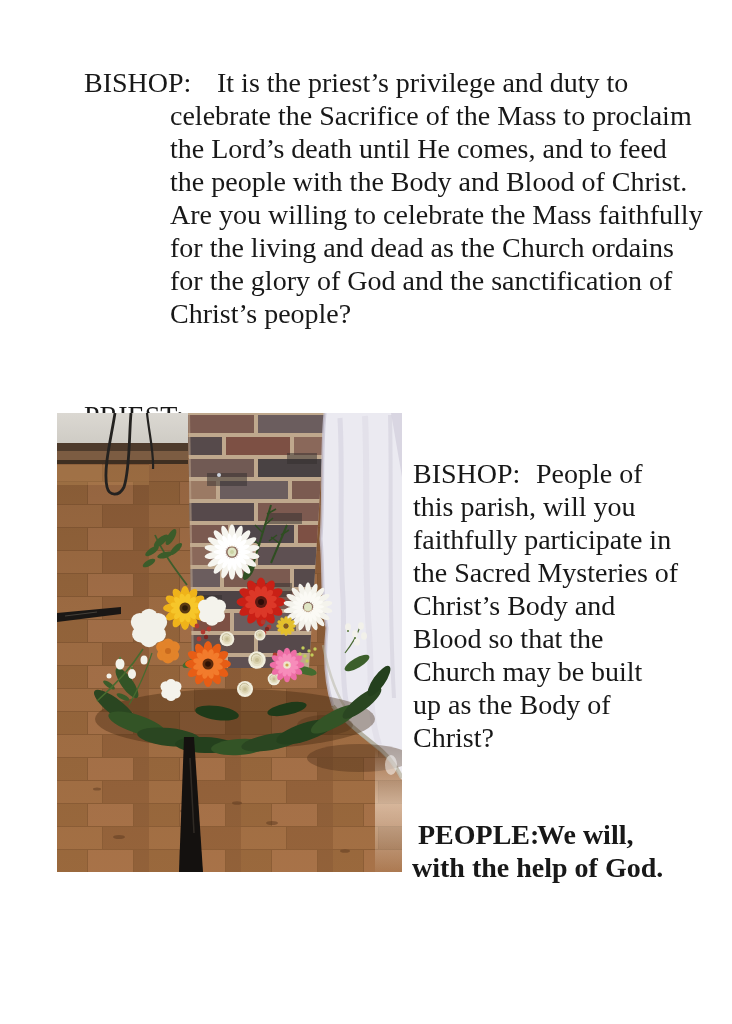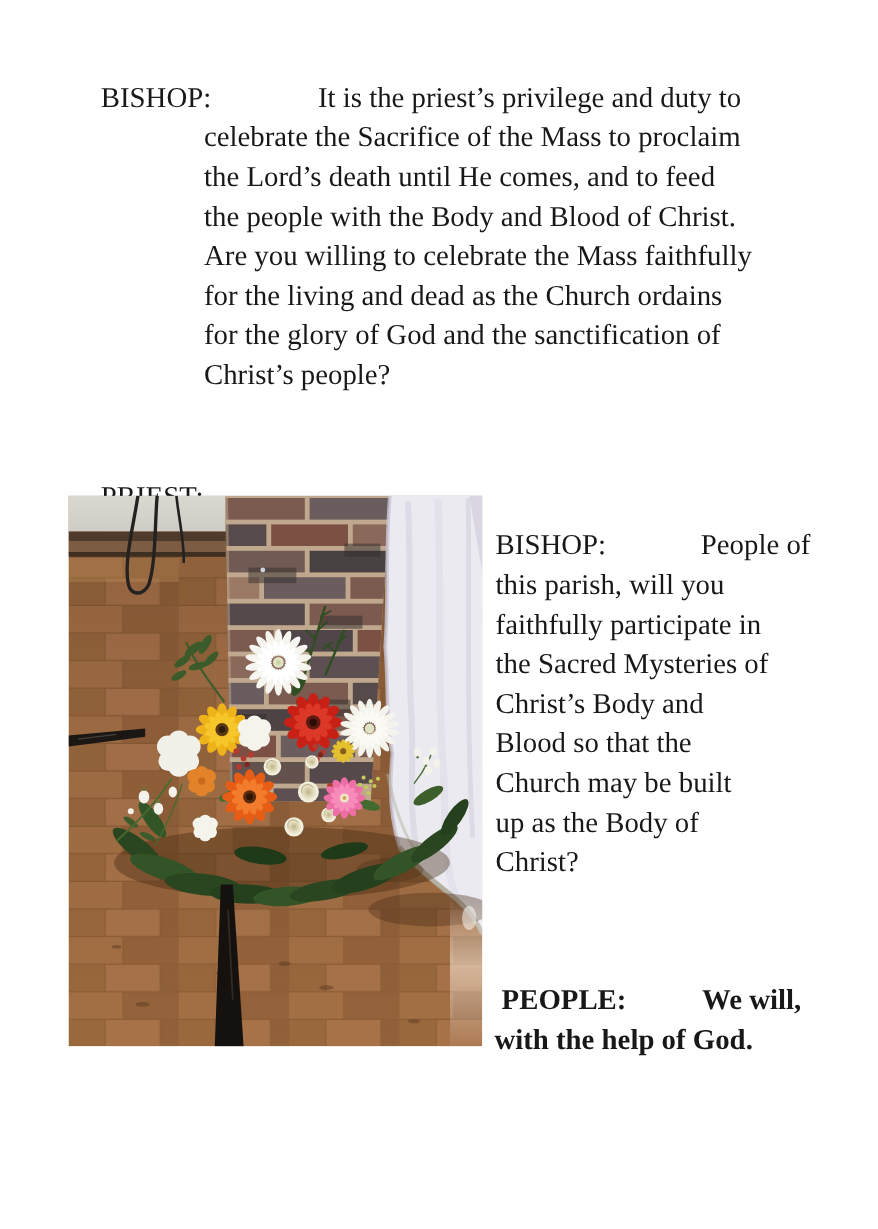--- a/index.html
+++ b/index.html
@@ -1,24 +1,24 @@
 <!DOCTYPE html>
 <html><head>
 <meta charset="utf-8">
 <style>
   html,body{margin:0;padding:0;}
   body{
     width:732px;height:1024px;position:relative;background:#ffffff;
     font-family:"Liberation Serif", serif;color:#181818;overflow:hidden;
   }
-  .para{position:absolute;font-size:24px;line-height:33px;}
+  .para{position:absolute;font-size:28px;line-height:33px;}
   .hang{padding-left:0;text-indent:47px;}
   .hang .speaker{position:absolute;left:-86px;top:0;text-indent:0;}
   .inline-label{display:inline-block;text-indent:0;}
-  .dialogue-text{white-space:pre-line;margin-left:48px;}
+  .dialogue-text{white-space:pre-line;}
   .bold{font-weight:bold;}
   .photo{position:absolute;left:57px;top:413px;width:345px;height:459px;overflow:hidden;}
   .photo svg{display:block;}
 </style>
 </head>
 <body>
 
 <div class="para hang" style="left:170px;top:66px;width:560px;">
   <span class="speaker">BISHOP:</span>
   <span class="dialogue-text">It is the priest’s privilege and duty to
@@ -353,21 +353,21 @@
     <ellipse cx="230" cy="296" rx="20" ry="6" fill="#1f3a19" transform="rotate(-12 230 296)"></ellipse>
   </g>
 
   <g>
     <rect x="318" y="335" width="27" height="124" fill="url(#glare)"></rect>
     <ellipse cx="334" cy="352" rx="6" ry="10" fill="#ffffff" opacity="0.5"></ellipse>
   </g>
 </svg>
 </div>
 
-<div class="para" style="left:413px;top:439px;width:315px;">
+<div class="para" style="left:413px;top:457px;width:315px;">
   <span class="inline-label" style="width:123px;">BISHOP:</span><span class="dialogue-text">People of
 this parish, will you
 faithfully participate in
 the Sacred Mysteries of
 Christ’s Body and
 Blood so that the
 Church may be built
 up as the Body of
 Christ?</span>
 </div>

